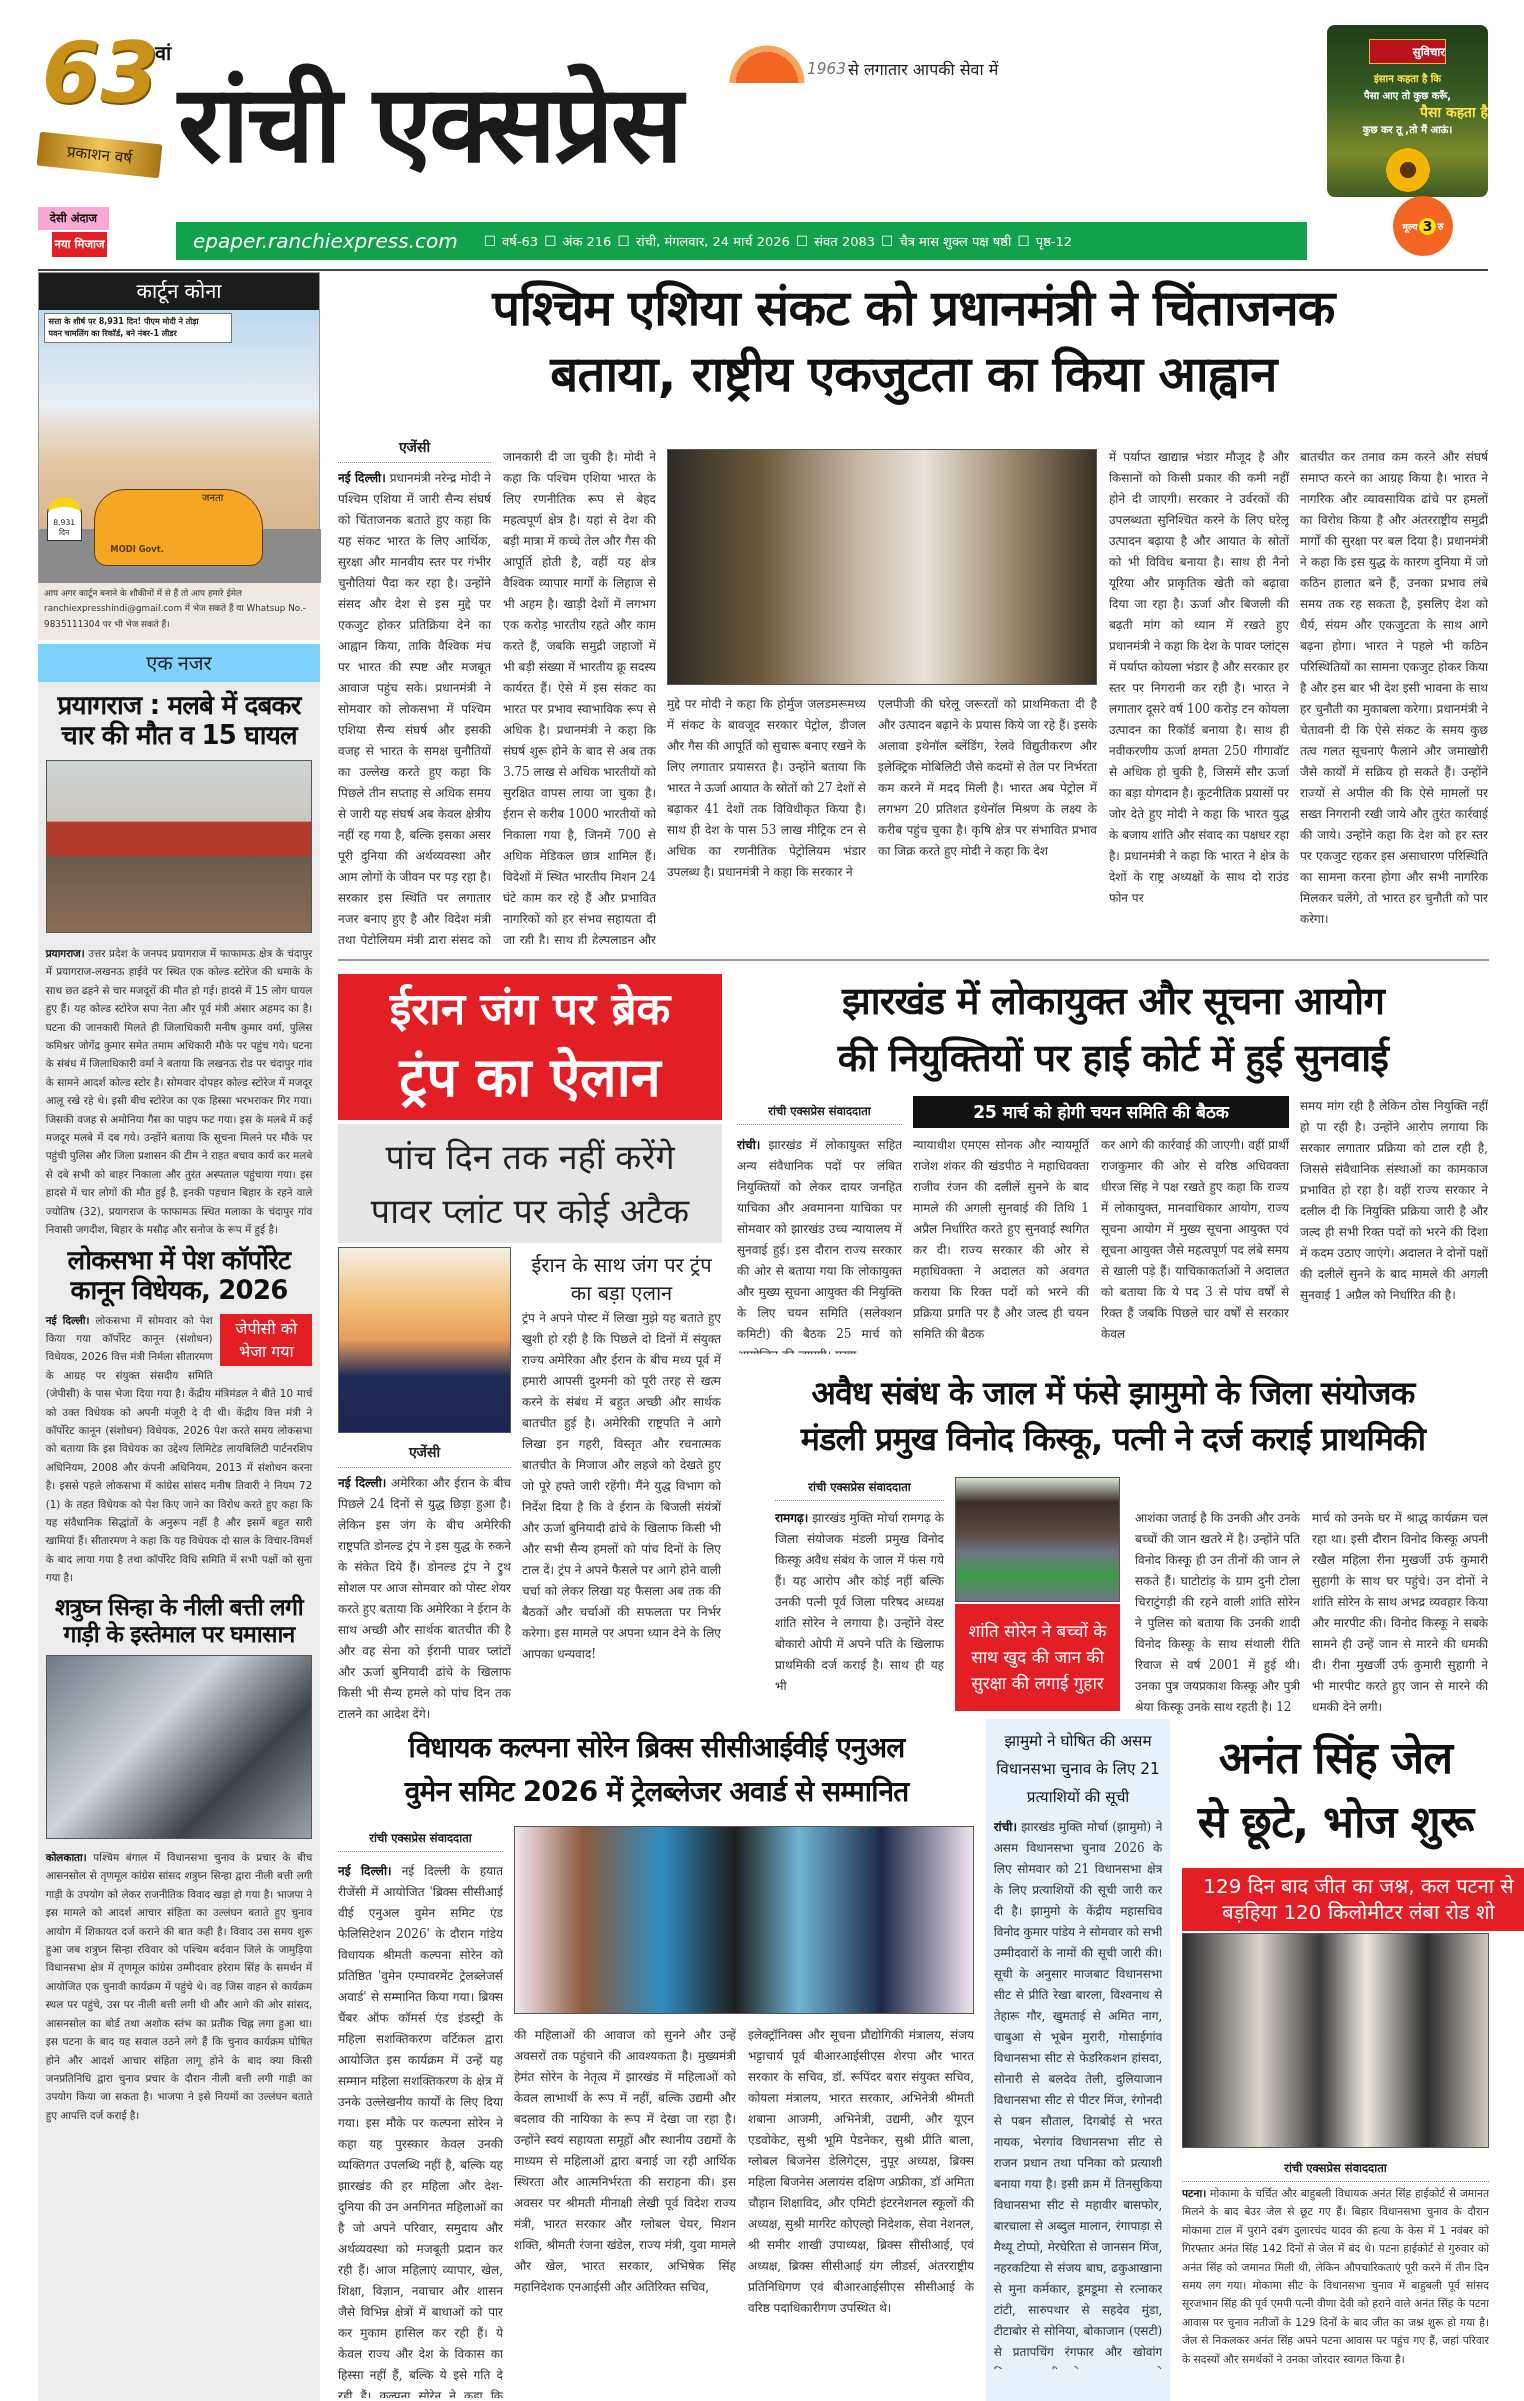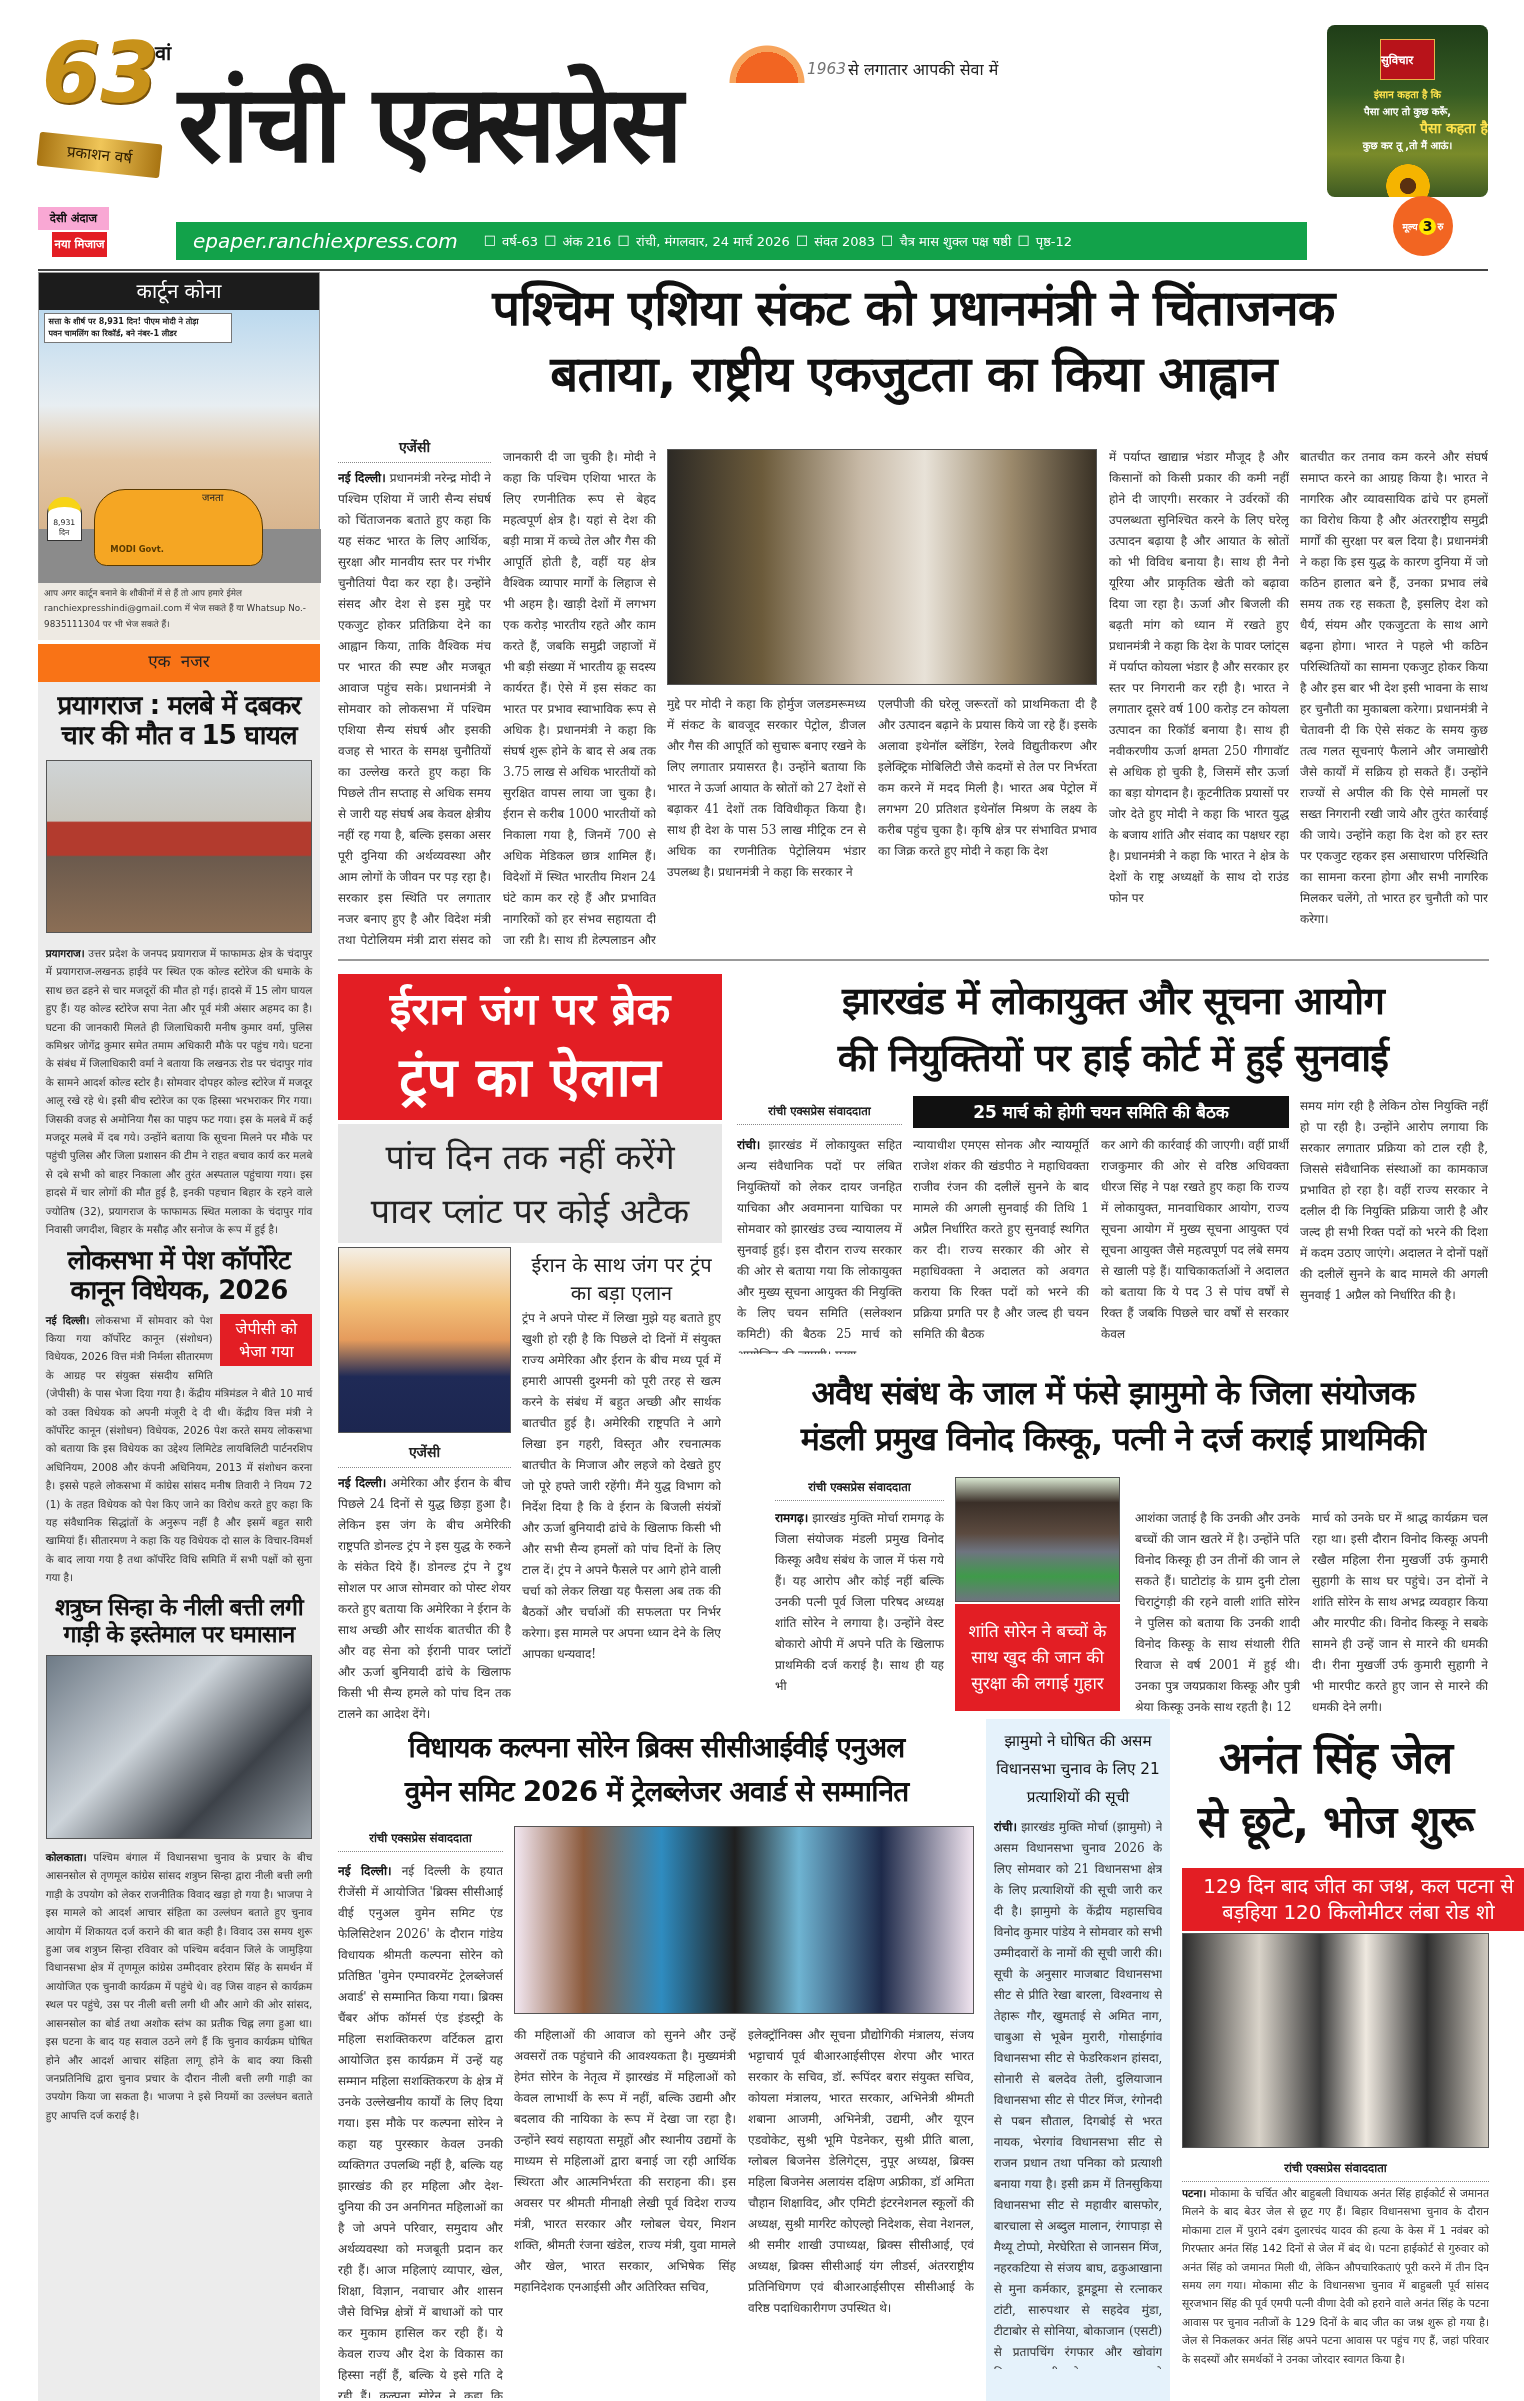--- a/index.html
+++ b/index.html
@@ -22,21 +22,21 @@
     <span class="abs" style="left:117px;top:7.7px;font-family:'DejaVu Sans',sans-serif;font-weight:bold;font-size:20px;color:#111">वां</span>
     <div class="abs" style="left:0;top:107px;width:123px;height:34px;background:linear-gradient(90deg,#a87412,#f0c659,#a87412);transform:rotate(6deg);border-radius:3.1px;text-align:center">
       <span style="font-family:'DejaVu Sans',sans-serif;font-size:15.3px;line-height:34px;color:#2a1a00">प्रकाशन वर्ष</span>
     </div>
   </div>
   <div class="abs" style="left:721px;top:14px;width:92px;height:69px;background:radial-gradient(circle at 50% 100%,#f26522 0 31px,#f7a45c 31px 37px,transparent 38px)"></div>
   <span class="abs" style="left:807px;top:60px;font-family:'DejaVu Sans',sans-serif;font-style:italic;font-size:15.3px;color:#737373">1963</span>
   <span class="abs" style="left:848px;top:58px;font-family:'DejaVu Sans',sans-serif;font-size:16px;color:#222">से लगातार आपकी सेवा में</span>
   <div class="abs masthead-title" style="left:178px;top:71px;width:875px;font-size:107px;white-space:nowrap">रांची एक्सप्रेस</div>
   <div class="abs" style="left:1327px;top:24.6px;width:161px;height:172px;border-radius:7.7px;background:linear-gradient(180deg,#1f3d18,#365c23 40%,#7a8b2a 75%,#3e5a22);overflow:hidden">
-    <div style="margin:14px auto 6.1px;width:55px;background:#b8131a;border:1.5px solid #e8b64a;color:#fff;text-align:left;font-family:'DejaVu Sans',sans-serif;font-weight:bold;font-size:11.5px;padding:12px 0">सुविचार</div>
+    <div style="margin:14px auto 6.1px;width:77px;background:#b8131a;border:1.5px solid #e8b64a;color:#fff;text-align:right;font-family:'DejaVu Sans',sans-serif;font-weight:bold;font-size:11.5px;padding:4px 0">सुविचार</div>
     <div style="text-align:center;color:#ffe34d;font-family:'DejaVu Sans',sans-serif;font-weight:bold;font-size:10px;line-height:17px">इंसान कहता है कि</div>
     <div style="text-align:center;color:#fff;font-family:'DejaVu Sans',sans-serif;font-weight:bold;font-size:10px;line-height:17px">पैसा आए तो कुछ करूँ,</div>
     <div style="text-align:right;color:#ffe34d;font-family:'DejaVu Sans',sans-serif;font-weight:bold;font-size:14px;line-height:17px">पैसा कहता है</div>
     <div style="text-align:center;color:#fff;font-family:'DejaVu Sans',sans-serif;font-weight:bold;font-size:10px;line-height:17px">कुछ कर तू ,तो मैं आऊं।</div>
     <div style="margin:9.2px auto 0;width:46px;height:46px;border-radius:50%;background:radial-gradient(circle,#5a3010 0 7.7px,#f5b400 8.4px 21.5px,transparent 22px)"></div>
   </div>
   <div class="abs" style="left:38px;top:207px;width:71px;height:23px;background:#f9a8d4;font-family:'DejaVu Sans',sans-serif;font-weight:bold;font-size:11.5px;text-align:center;line-height:23px;color:#111">देसी अंदाज</div>
   <div class="abs" style="left:52px;top:232px;width:55px;height:24.6px;background:#e31e24;font-family:'DejaVu Sans',sans-serif;font-weight:bold;font-size:11.5px;text-align:center;line-height:24.6px;color:#fff">नया मिजाज</div>
   <div class="abs" style="left:176px;top:222px;width:1131px;height:38px;background:#12a24a;display:flex;align-items:center;padding-left:17px">
     <span style="font-family:'DejaVu Sans',sans-serif;font-style:italic;font-size:20px;color:#fff;margin-right:26px">epaper.ranchiexpress.com</span>
@@ -77,21 +77,21 @@
     </div>
     <div style="position:absolute;left:55px;bottom:17px;width:169px;height:77px;background:#f5a623;border:1.5px solid #5a3a00;border-radius:31px 38px 12.3px 12.3px">
       <span style="position:absolute;left:15.3px;bottom:10.7px;font-family:'DejaVu Sans',sans-serif;font-size:8.4px;font-weight:bold;color:#5a3a00">MODI Govt.</span>
       <span style="position:absolute;left:107px;top:0;font-family:'DejaVu Sans',sans-serif;font-size:10px;color:#222">जनता</span>
     </div>
   </div>
 </div>
 <div class="abs" style="left:38px;top:583px;width:282px;height:57px;background:#eeeae3;padding:3.1px 6.1px;font-family:'DejaVu Sans',sans-serif;font-size:8.8px;line-height:15.3px;color:#333">आप अगर कार्टून बनाने के शौकीनों में से हैं तो आप हमारे ईमेल ranchiexpresshindi@gmail.com में भेज सकते हैं या Whatsup No.- 9835111304 पर भी भेज सकते हैं।</div>
 
 <div class="abs" style="left:38px;top:644px;width:282px;height:1757px;background:#ececec">
-  <div style="background:#f97316;text-align:center;font-family:Liberation Mono, monospace;font-size:17px;height:38px;line-height:38px;color:#222">एक नजर</div>
+  <div style="background:#7dd3fc;text-align:center;font-family:Liberation Serif, serif;font-size:20px;height:38px;line-height:38px;color:#222">एक नजर</div>
   <div class="hl" style="font-size:26px;padding:9.2px 7.7px 6.1px;text-align:center">प्रयागराज : मलबे में दबकर चार की मौत व 15 घायल</div>
   <div class="photo" style="margin:3.1px 7.7px;height:173px;background:linear-gradient(180deg,#cfd4d6 0,#c9c6bd 35%,#b33b2e 36%,#b33b2e 55%,#6b5a4d 56%,#8b6e55 100%)"></div>
   <p class="body" style="padding:7.7px 7.7px 0;font-family:'DejaVu Sans',sans-serif;font-size:10.4px;line-height:18.4px"><b>प्रयागराज।</b> <span>उत्तर प्रदेश के जनपद प्रयागराज में फाफामऊ क्षेत्र के चंदापुर में प्रयागराज-लखनऊ हाईवे पर स्थित एक कोल्ड स्टोरेज की धमाके के साथ छत ढहने से चार मजदूरों की मौत हो गई। हादसे में 15 लोग घायल हुए हैं। यह कोल्ड स्टोरेज सपा नेता और पूर्व मंत्री अंसार अहमद का है। घटना की जानकारी मिलते ही जिलाधिकारी मनीष कुमार वर्मा, पुलिस कमिश्नर जोगेंद्र कुमार समेत तमाम अधिकारी मौके पर पहुंच गये। घटना के संबंध में जिलाधिकारी वर्मा ने बताया कि लखनऊ रोड पर चंदापुर गांव के सामने आदर्श कोल्ड स्टोर है। सोमवार दोपहर कोल्ड स्टोरेज में मजदूर आलू रखे रहे थे। इसी बीच स्टोरेज का एक हिस्सा भरभराकर गिर गया। जिसकी वजह से अमोनिया गैस का पाइप फट गया। इस के मलबे में कई मजदूर मलबे में दब गये। उन्होंने बताया कि सूचना मिलने पर मौके पर पहुंची पुलिस और जिला प्रशासन की टीम ने राहत बचाव कार्य कर मलबे से दबे सभी को बाहर निकाला और तुरंत अस्पताल पहुंचाया गया। इस हादसे में चार लोगों की मौत हुई है, इनकी पहचान बिहार के रहने वाले ज्योतिष (32), प्रयागराज के फाफामऊ स्थित मलाका के चंदापुर गांव निवासी जगदीश, बिहार के मसौढ़ और सनोज के रूप में हुई है।</span></p>
   <div class="hl" style="font-size:26px;padding:7.7px 7.7px 4.6px;text-align:center">लोकसभा में पेश कॉर्पोरेट कानून विधेयक, 2026</div>
   <p class="body" style="padding:0 7.7px;font-family:'DejaVu Sans',sans-serif;font-size:10.4px;line-height:18.4px">
     <span class="redbox" style="float:right;width:92px;margin:3.1px 0 3.1px 7.7px;font-size:16px;line-height:23px;padding:3.1px 1.5px">जेपीसी को भेजा गया</span>
     <b>नई दिल्ली।</b> <span>लोकसभा में सोमवार को पेश किया गया कॉर्पोरेट कानून (संशोधन) विधेयक, 2026 वित्त मंत्री निर्मला सीतारमण के आग्रह पर संयुक्त संसदीय समिति (जेपीसी) के पास भेजा दिया गया है। केंद्रीय मंत्रिमंडल ने बीते 10 मार्च को उक्त विधेयक को अपनी मंजूरी दे दी थी। केंद्रीय वित्त मंत्री ने कॉर्पोरेट कानून (संशोधन) विधेयक, 2026 पेश करते समय लोकसभा को बताया कि इस विधेयक का उद्देश्य लिमिटेड लायबिलिटी पार्टनरशिप अधिनियम, 2008 और कंपनी अधिनियम, 2013 में संशोधन करना है। इससे पहले लोकसभा में कांग्रेस सांसद मनीष तिवारी ने नियम 72 (1) के तहत विधेयक को पेश किए जाने का विरोध करते हुए कहा कि यह संवैधानिक सिद्धांतों के अनुरूप नहीं है और इसमें बहुत सारी खामियां हैं। सीतारमण ने कहा कि यह विधेयक दो साल के विचार-विमर्श के बाद लाया गया है तथा कॉर्पोरेट विधि समिति में सभी पक्षों को सुना गया है।</span></p>
   <div class="hl" style="font-size:23px;padding:7.7px 7.7px 4.6px;text-align:center">शत्रुघ्न सिन्हा के नीली बत्ती लगी गाड़ी के इस्तेमाल पर घमासान</div>
   <div class="photo" style="margin:3.1px 7.7px;height:184px;background:linear-gradient(135deg,#6e7a86,#cdd4da 40%,#3d4249 70%,#9aa3ab)"></div>
   <p class="body" style="padding:6.1px 7.7px 0;font-family:'DejaVu Sans',sans-serif;font-size:10.4px;line-height:18.4px"><b>कोलकाता।</b> <span>पश्चिम बंगाल में विधानसभा चुनाव के प्रचार के बीच आसनसोल से तृणमूल कांग्रेस सांसद शत्रुघ्न सिन्हा द्वारा नीली बत्ती लगी गाड़ी के उपयोग को लेकर राजनीतिक विवाद खड़ा हो गया है। भाजपा ने इस मामले को आदर्श आचार संहिता का उल्लंघन बताते हुए चुनाव आयोग में शिकायत दर्ज कराने की बात कही है। विवाद उस समय शुरू हुआ जब शत्रुघ्न सिन्हा रविवार को पश्चिम बर्दवान जिले के जामुड़िया विधानसभा क्षेत्र में तृणमूल कांग्रेस उम्मीदवार हरेराम सिंह के समर्थन में आयोजित एक चुनावी कार्यक्रम में पहुंचे थे। वह जिस वाहन से कार्यक्रम स्थल पर पहुंचे, उस पर नीली बत्ती लगी थी और आगे की ओर सांसद, आसनसोल का बोर्ड तथा अशोक स्तंभ का प्रतीक चिह्न लगा हुआ था। इस घटना के बाद यह सवाल उठने लगे हैं कि चुनाव कार्यक्रम घोषित होने और आदर्श आचार संहिता लागू होने के बाद क्या किसी जनप्रतिनिधि द्वारा चुनाव प्रचार के दौरान नीली बत्ती लगी गाड़ी का उपयोग किया जा सकता है। भाजपा ने इसे नियमों का उल्लंघन बताते हुए आपत्ति दर्ज कराई है।</span></p>

